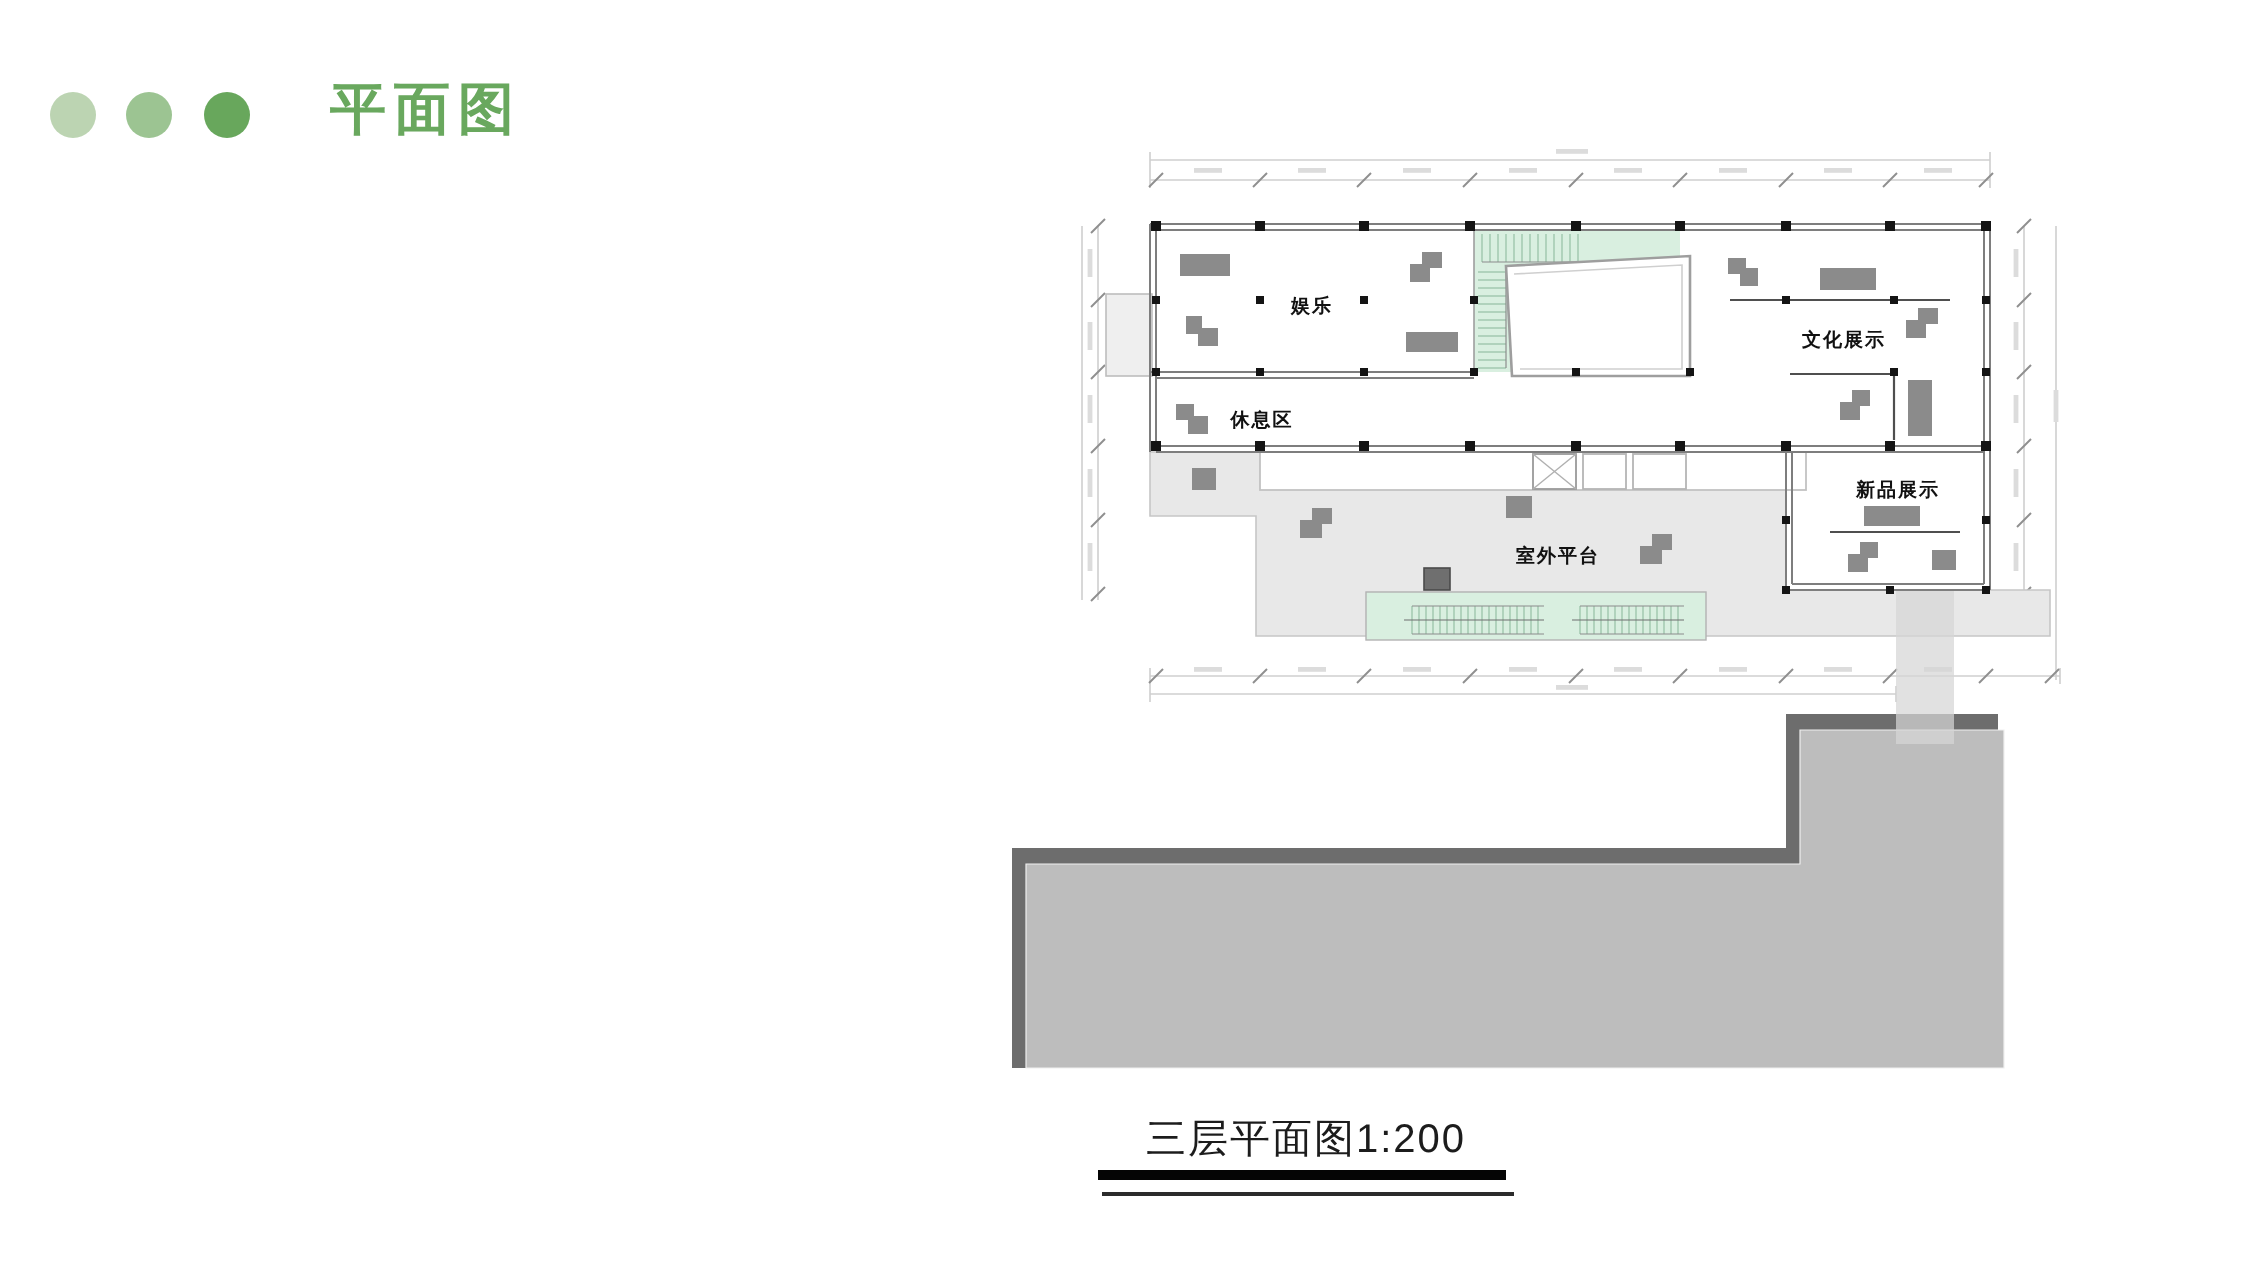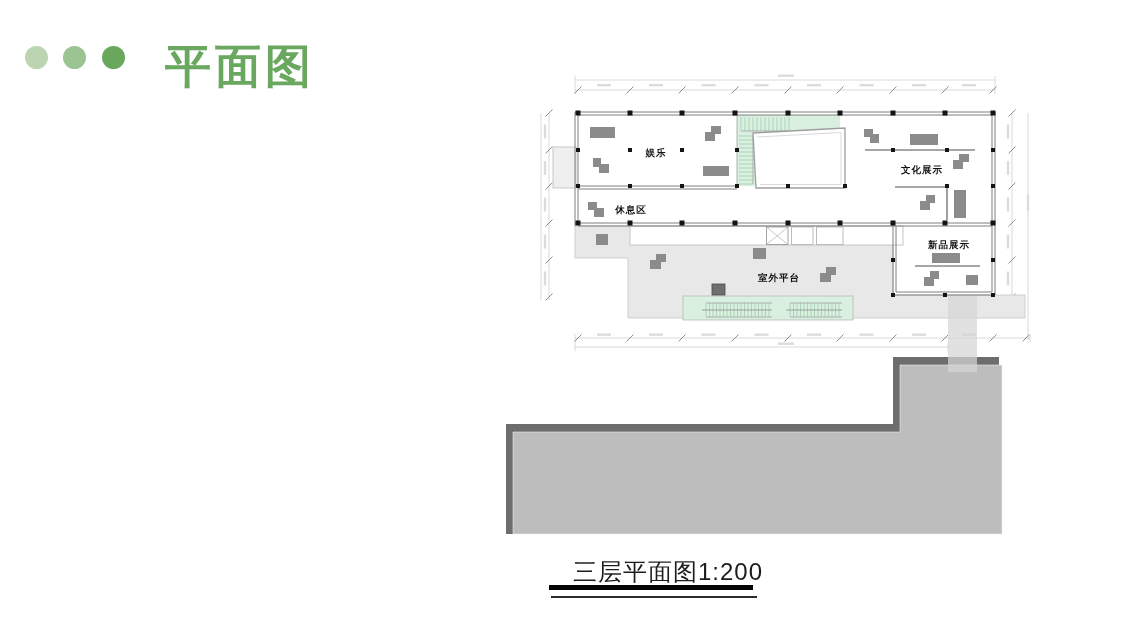--- a/index.html
+++ b/index.html
@@ -8,32 +8,32 @@
     font-family:"Liberation Sans", sans-serif;
   }
   .slide{position:absolute;inset:0;}
   
   .header{position:absolute;left:0;top:0;width:100%;height:100px;}
   .dot{position:absolute;top:46px;width:23px;height:23px;border-radius:50%;}
   .dot.d1{left:25px;}
   .dot.d2{left:63px;}
   .dot.d3{left:102px;}
   .page-title{
-    position:absolute;left:165px;top:36px;font-size:46px;font-weight:bold;
+    position:absolute;left:165px;top:36px;font-size:28px;font-weight:bold;
     font-family:"Liberation Serif","DejaVu Serif",serif;letter-spacing:4px;
   }
   
   #plan-svg{position:absolute;left:0;top:0;width:1121px;height:634px;}
   .room-label{
     font-family:"Liberation Sans",sans-serif;font-size:9.5px;font-weight:bold;fill:#111111;
     letter-spacing:1px;
   }
   
   .caption{
-    position:absolute;left:573px;top:556px;font-size:24px;color:#1c1c1c;
+    position:absolute;left:573px;top:556px;font-size:20px;color:#1c1c1c;
     letter-spacing:1px;font-family:"Liberation Sans",sans-serif;
   }
   .caption-line-thick{position:absolute;left:549px;top:585px;width:204px;height:5px;background:#050505;}
   .caption-line-thin{position:absolute;left:551px;top:596px;width:206px;height:2px;background:#2b2b2b;}
 </style>
 </head>
 <body>
 
 <div class="slide">
 

